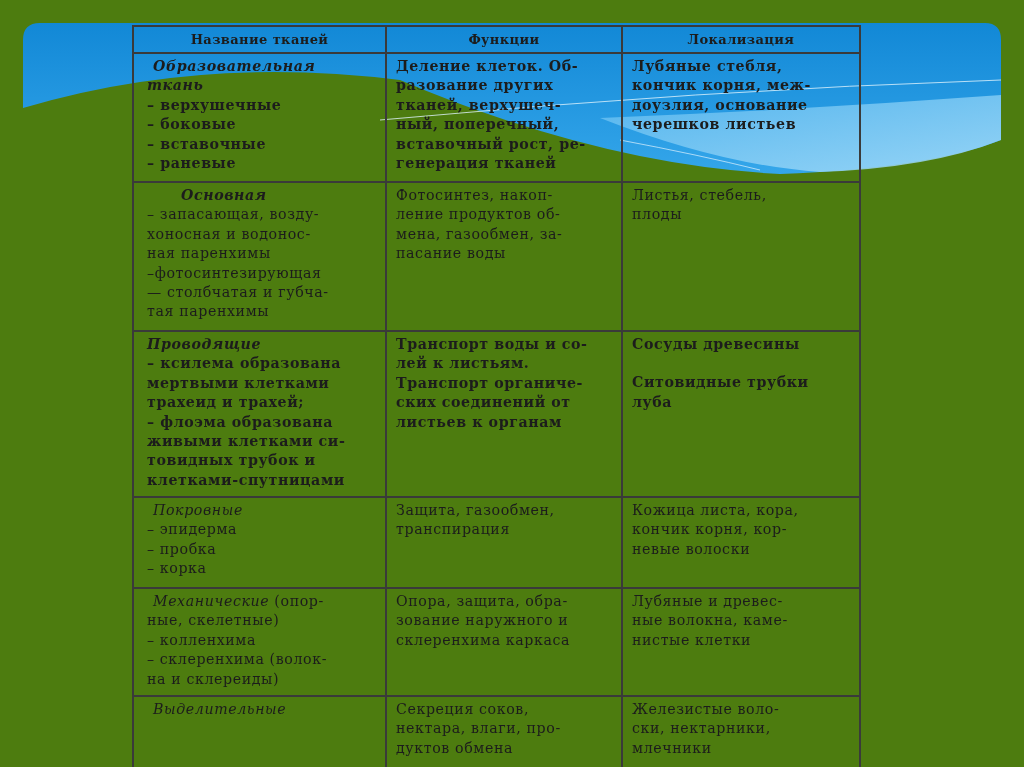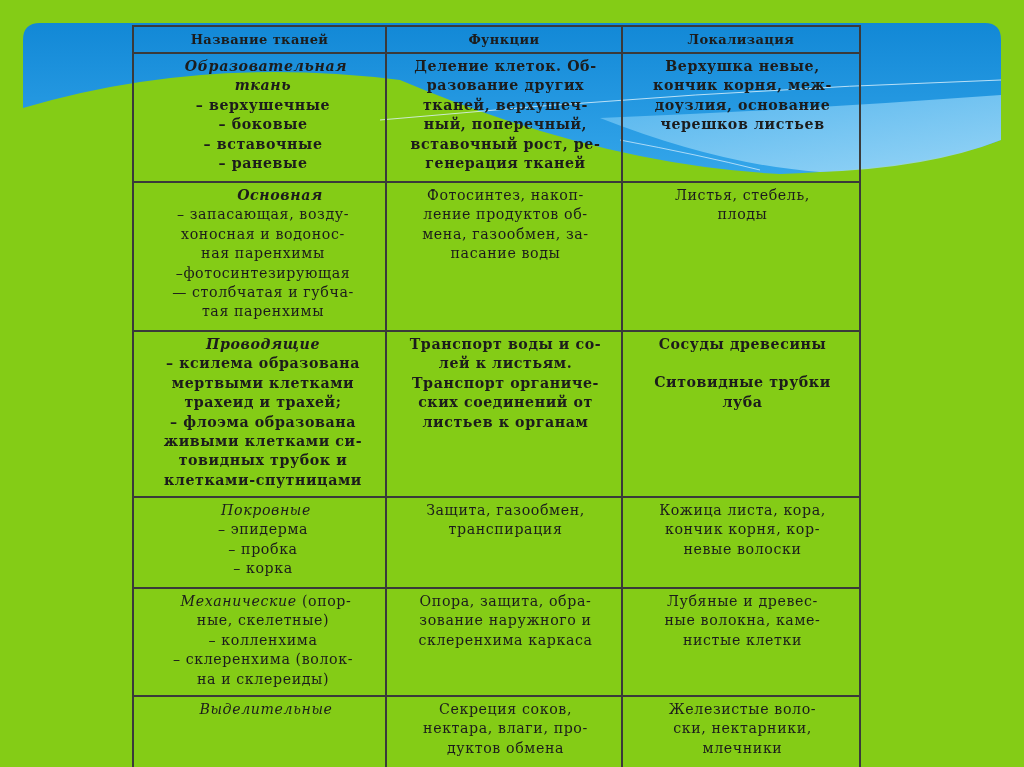--- a/index.html
+++ b/index.html
@@ -5,21 +5,21 @@
   html, body {
     margin: 0; padding: 0;
     width: 1024px; height: 767px;
     overflow: hidden;
     background: #ffffff;
     font-family: "DejaVu Serif", "Liberation Serif", serif;
   }
   .slide {
     position: relative;
     width: 1024px; height: 767px;
-    background: #84cc16;
+    background: #4d7c0f;
     overflow: hidden;
   }
   .banner {
     position: absolute;
     left: 0; top: 0;
     width: 1024px; height: 767px;
     pointer-events: none;
   }
   .table-wrap {
     position: absolute;
@@ -45,21 +45,21 @@
     height: 25px;
     font-weight: bold;
     font-size: 13px;
     text-align: center;
     vertical-align: middle;
     letter-spacing: 0.4px;
   }
   col.c1 { width: 253px; }
   col.c2 { width: 236px; }
   col.c3 { width: 238px; }
-  .cell { padding: 3px 6px 0 9px; text-align: center; }
+  .cell { padding: 3px 6px 0 9px; }
   .cell.first { padding-left: 13px; }
   .r1 td { height: 127px; }
   .r2 td { height: 147px; }
   .r3 td { height: 164px; }
   .r4 td { height: 89px; margin-left: 13px; }
   .r5 td { height: 106px; margin-top: 16px; }
   .r6 td { height: 80px; }
   .name { font-style: italic; }
   .line { display: block; white-space: nowrap; }
   .sub { display: block; white-space: nowrap; }
@@ -119,21 +119,21 @@
                 <span class="line">Деление клеток. Об-</span>
                 <span class="line">разование других</span>
                 <span class="line">тканей, верхушеч-</span>
                 <span class="line">ный, поперечный,</span>
                 <span class="line">вставочный рост, ре-</span>
                 <span class="line">генерация тканей</span>
               </div>
             </td>
             <td>
               <div class="cell">
-                <span class="line">Верхушка невые,</span>
+                <span class="line">Лубяные стебля,</span>
                 <span class="line">кончик корня, меж-</span>
                 <span class="line">доузлия, основание</span>
                 <span class="line">черешков листьев</span>
               </div>
             </td>
           </tr>
           <tr class="r2">
             <td>
               <div class="cell first">
                 <span class="line" style="padding-left: 6px; margin-left: 28px;"><span class="name">Основная</span></span>

